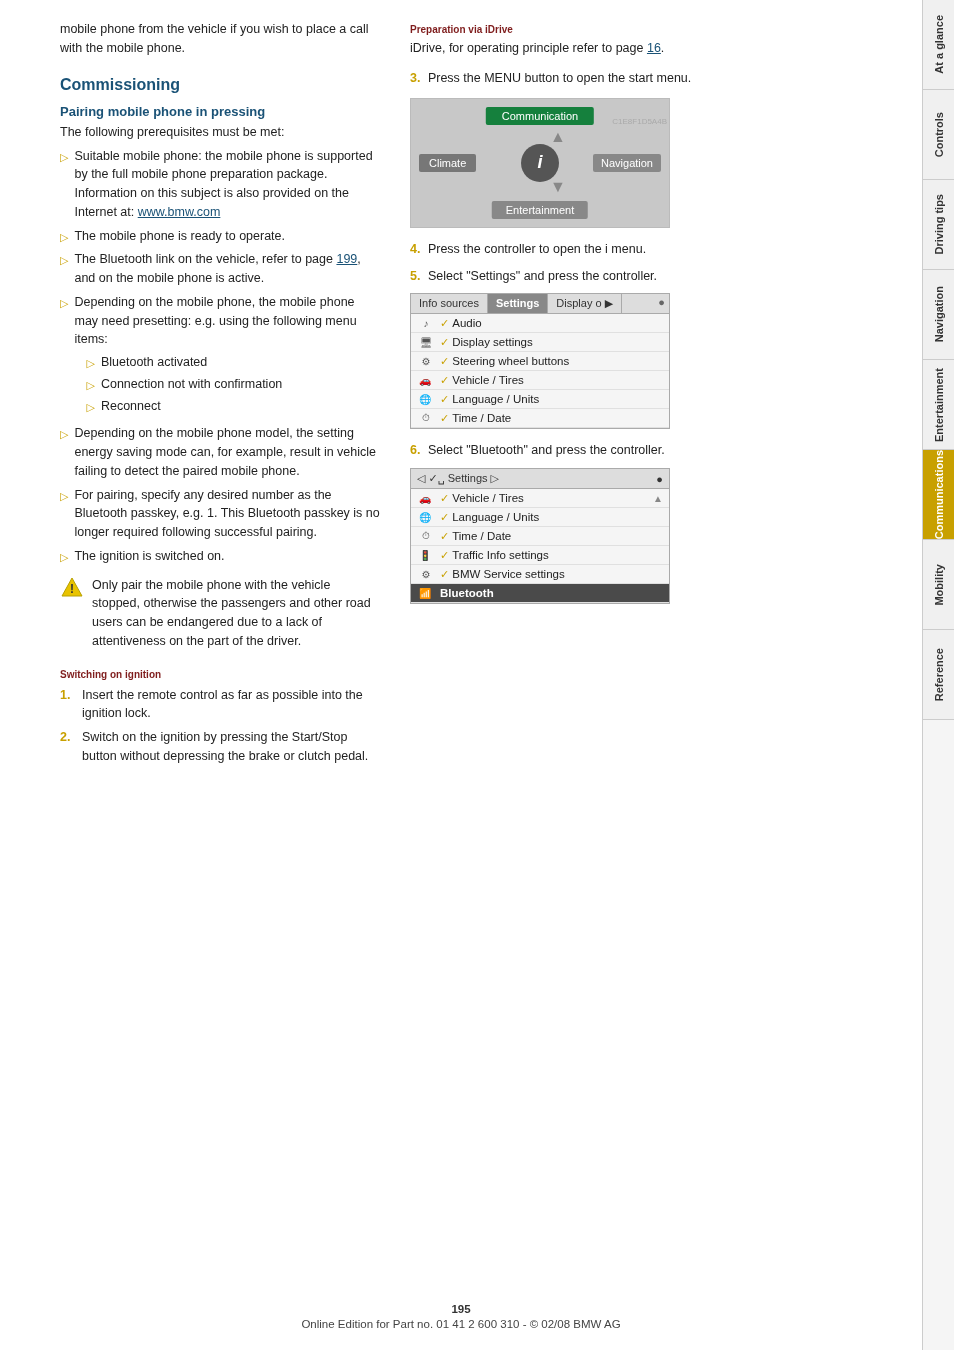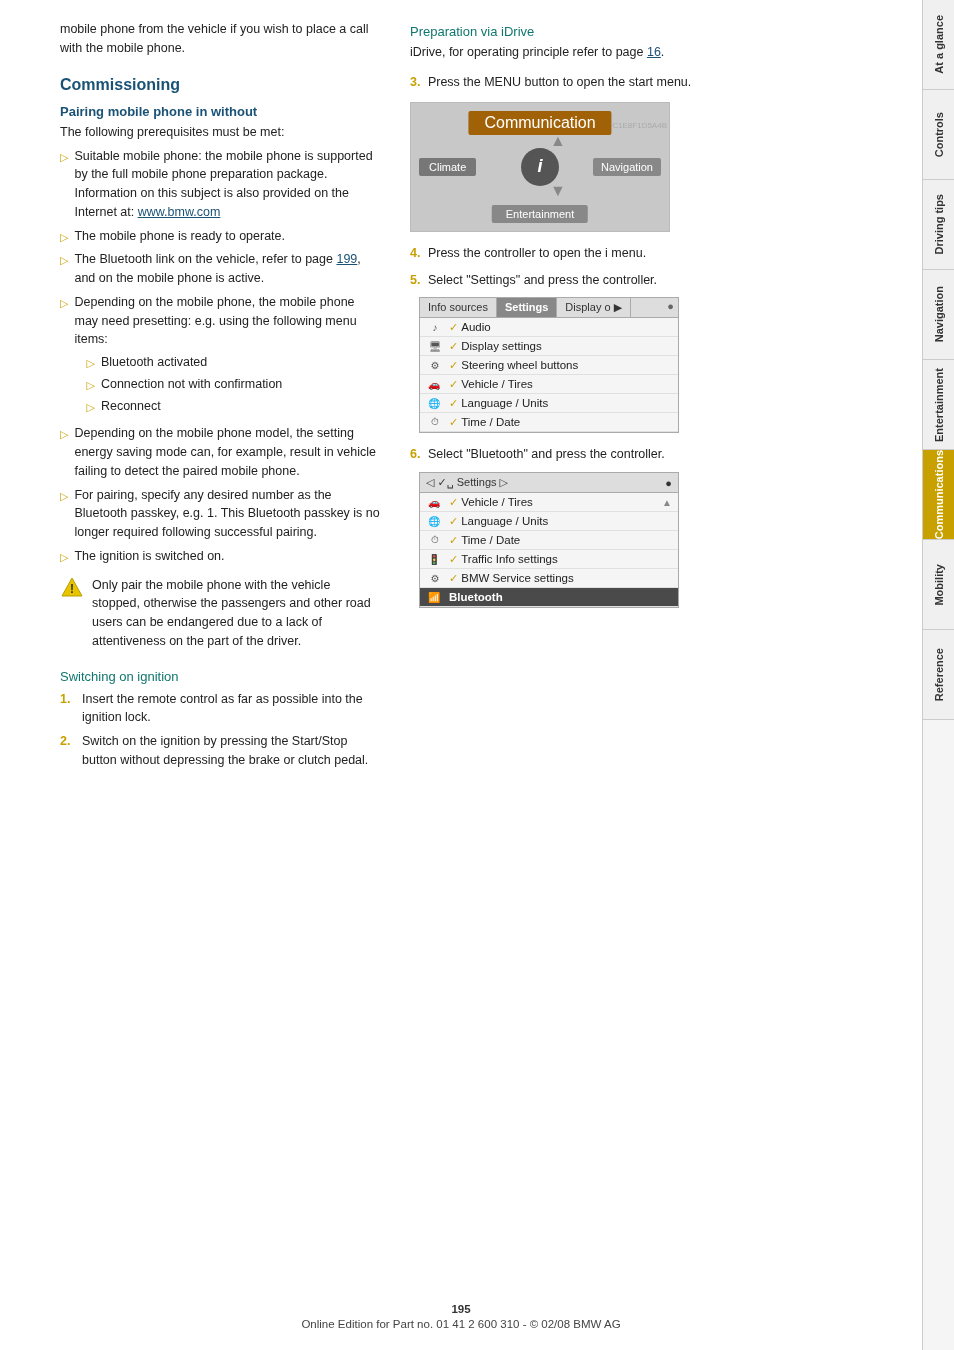--- a/index.html
+++ b/index.html
@@ -92,23 +92,23 @@
 
     .subsection-heading {
       font-size: 13px;
       font-weight: bold;
       color: #1a5276;
       margin-bottom: 6px;
       margin-top: 4px;
     }
 
     .subsection-heading-orange {
-      font-size: 13px;
-      font-weight: normal;
-      color: #0f766e;
+      font-size: 10px;
+      font-weight: bold;
+      color: #7f1d1d;
       margin-bottom: 6px;
       margin-top: 4px;
     }
 
     .prereq-text {
       font-size: 12.5px;
       margin-bottom: 8px;
       color: #222;
     }
 
@@ -201,21 +201,20 @@
       position: relative;
       overflow: hidden;
     }
 
     
     .settings-table {
       width: 260px;
       background: #f5f5f5;
       border: 1px solid #aaa;
       font-size: 11.5px;
-      margin-left: 9px;
     }
     .settings-table-header {
       display: flex;
       background: #ddd;
       border-bottom: 1px solid #aaa;
     }
     .settings-table-header .tab {
       padding: 3px 8px;
       border-right: 1px solid #aaa;
       font-size: 11px;
@@ -296,21 +295,21 @@
 <div class="page-container">
 
   <div class="main-content">
 
     <div class="left-column">
 
       <p class="intro-text">mobile phone from the vehicle if you wish to place a call with the mobile phone.</p>
 
       <h2 class="section-heading">Commissioning</h2>
 
-      <h3 class="subsection-heading">Pairing mobile phone in without</h3>
+      <h3 class="subsection-heading">Pairing mobile phone in pressing</h3>
 
       <p class="prereq-text">The following prerequisites must be met:</p>
 
       <ul class="bullet-list">
         <li>
           <span class="bullet-arrow">▷</span>
           <span>Suitable mobile phone: the mobile phone is supported by the full mobile phone preparation package. Information on this subject is also provided on the Internet at: <span class="link-blue">www.bmw.com</span></span>
         </li>
         <li>
           <span class="bullet-arrow">▷</span>
@@ -384,21 +383,21 @@
         <p class="prereq-text">iDrive, for operating principle refer to page <span class="link-blue">16</span>.</p>
       </div>
 
       <div class="step-instruction">
         <span class="step-num-orange">3.</span>
         <span>Press the <span class="bold">MENU</span> button to open the start menu.</span>
       </div>
 
       <div class="ui-screenshot" style="width:260px; height:130px; background:#c8c8c8; position:relative; margin-bottom:12px;">
 
-        <div style="position:absolute;top:8px;left:50%;transform:translateX(-50%);background:#a16207;color:#fff;font-size:16px;padding:3px 16px;border-radius:2px;white-space:nowrap;">Communication</div>
+        <div style="position:absolute;top:8px;left:50%;transform:translateX(-50%);background:#15803d;color:#fff;font-size:11px;padding:3px 16px;border-radius:2px;white-space:nowrap;">Communication</div>
 
         <div style="position:absolute;left:8px;top:50%;transform:translateY(-50%);background:#777;color:#fff;font-size:11px;padding:3px 10px;border-radius:2px;">Climate</div>
 
         <div style="position:absolute;right:8px;top:50%;transform:translateY(-50%);background:#888;color:#fff;font-size:11px;padding:3px 8px;border-radius:2px;">Navigation</div>
 
         <div style="position:absolute;bottom:8px;left:50%;transform:translateX(-50%);background:#888;color:#fff;font-size:11px;padding:3px 14px;border-radius:2px;white-space:nowrap;">Entertainment</div>
 
         <div style="position:absolute;top:50%;left:50%;transform:translate(-50%,-50%);width:38px;height:38px;background:#555;border-radius:50%;display:flex;align-items:center;justify-content:center;color:#fff;font-size:18px;font-style:italic;font-weight:bold;">i</div>
 
         <div style="position:absolute;top:50%;left:50%;transform:translate(10px,-35px);color:#888;font-size:16px;">▲</div>

